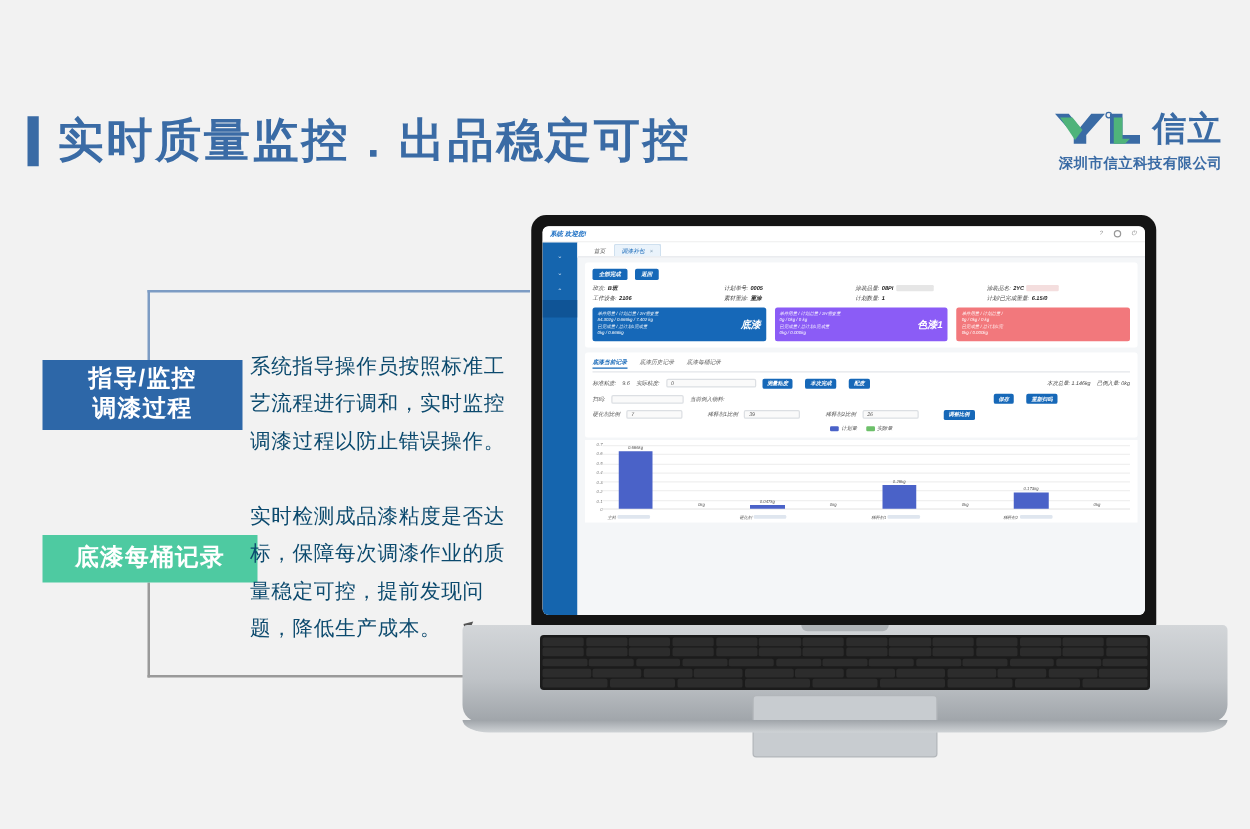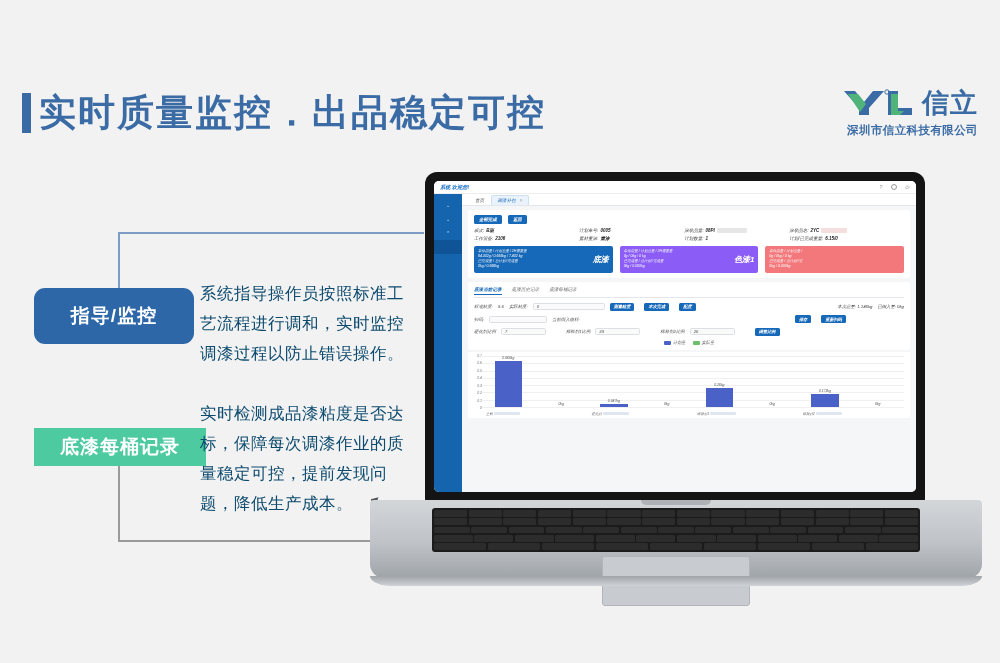--- a/index.html
+++ b/index.html
@@ -8,21 +8,21 @@
     background: #f2f2f2;
     font-family: "Liberation Sans", "DejaVu Sans", sans-serif;
     position: relative;
     overflow: hidden;
   }
 
   
   .header-title {
     position: absolute;
     left: 22px; top: 88px;
-    display: flex; align-items: center; gap: 8px;
+    display: flex; align-items: center; gap: 15px;
   }
   .title-bar {
     width: 9px; height: 40px; background: #3a6ba5;
   }
   .title-text {
     font-size: 37px; font-weight: bold; color: #3a6ba5;
     letter-spacing: 2px; white-space: nowrap;
   }
 
   .logo-wrap {
@@ -42,21 +42,21 @@
 
   
   .badge {
     position: absolute;
     color: #fff; font-weight: bold; text-align: center;
     line-height: 1.25; letter-spacing: 1px;
   }
   .badge-blue {
     left: 34px; top: 288px; width: 160px; height: 56px;
     background: #2d67a8; font-size: 19px;
-    display: flex; flex-direction: column; justify-content: center; border-radius: 11px;
+    display: flex; flex-direction: column; justify-content: center;
   }
   .badge-green {
     left: 34px; top: 428px; width: 172px; height: 38px;
     background: #4ecaa1; font-size: 19px;
     display: flex; align-items: center; justify-content: center;
   }
 
   .para {
     position: absolute; left: 200px; width: 212px;
     font-size: 16.5px; line-height: 30px; color: #0c4a6e;
@@ -242,20 +242,21 @@
 
 <div class="conn conn-top-h"></div>
 <div class="conn conn-top-v"></div>
 <div class="conn conn-bot-v"></div>
 <div class="conn conn-bot-h"></div>
 <div class="cursor-mark"></div>
 <div class="cursor-dot"></div>
 
 <div class="badge badge-blue">
   <span>指导/监控</span>
+  <span>调漆过程</span>
 </div>
 <div class="para para-1">系统指导操作员按照标准工艺流程进行调和，实时监控调漆过程以防止错误操作。</div>
 
 <div class="badge badge-green">
   <span>底漆每桶记录</span>
 </div>
 <div class="para para-2">实时检测成品漆粘度是否达标，保障每次调漆作业的质量稳定可控，提前发现问题，降低生产成本。</div>
 
 <div class="laptop">
   <div class="lid">

